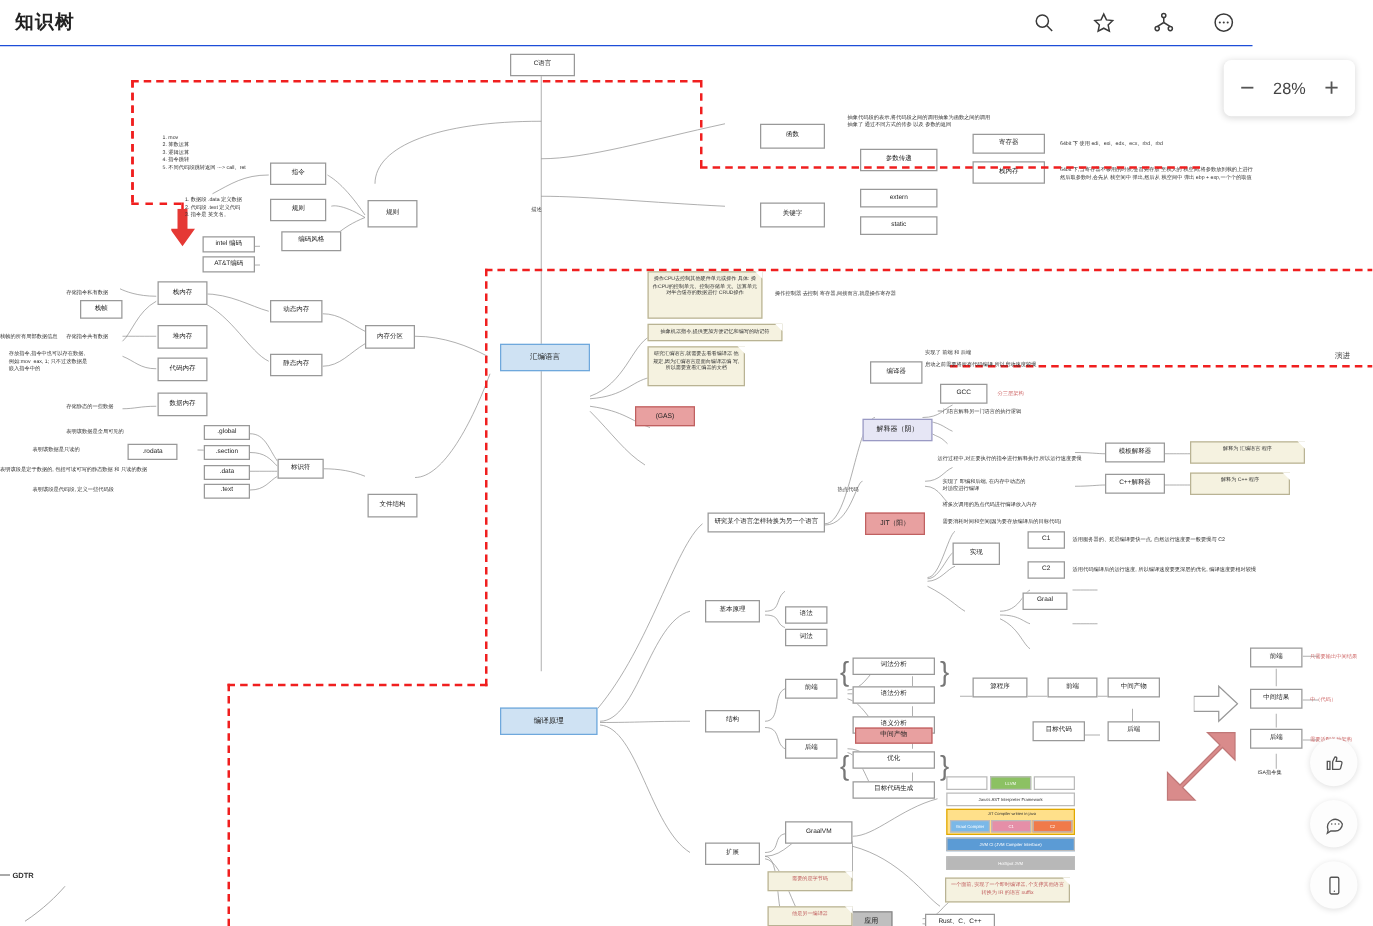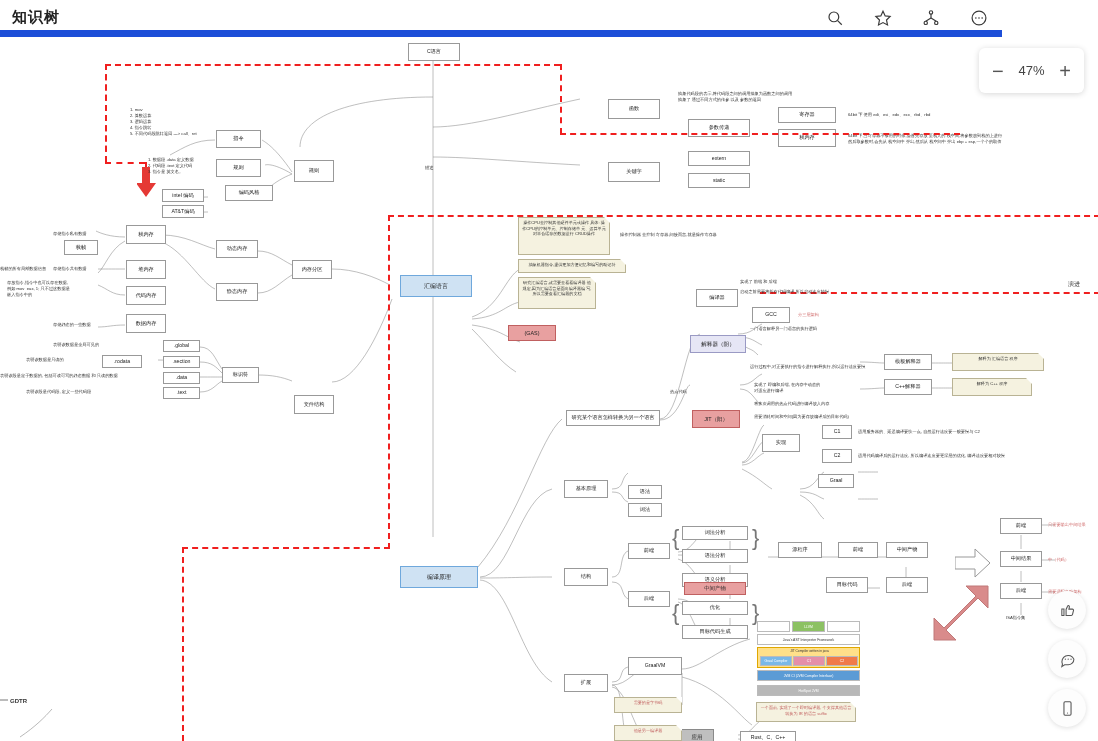--- a/index.html
+++ b/index.html
@@ -8,21 +8,21 @@
     width: 1098px; height: 741px;
     overflow: hidden;
     background: #ffffff;
     font-family: "Liberation Sans", "DejaVu Sans", sans-serif;
   }
   #app { position: relative; width: 1098px; height: 741px; background:#fff; }
 
   
   #topbar {
     position: absolute; left:0; top:0; width:1002px; height:37px;
-    background:#fff; border-bottom:7px solid #1d4ed8; z-index: 60;
+    background:#fff; border-bottom:1px solid #1d4ed8; z-index: 60;
   }
   #topbar .title {
     position:absolute; left:12px; top:8px;
     font-size:15px; font-weight:bold; color:#222; letter-spacing:1px;
   }
   #topbar .icons { position:absolute; right:10px; top:5px; display:flex; gap:22px; }
   #topbar .icons .ic { width:26px; height:26px; display:flex; align-items:center; justify-content:center; cursor:pointer; }
   #topbar .icons svg { stroke:#3a3a3a; fill:none; stroke-width:1.6; }
 
   
@@ -135,21 +135,21 @@
             <circle cx="7.8" cy="12" r="1.1" fill="#3a3a3a" stroke="none"></circle>
             <circle cx="12" cy="12" r="1.1" fill="#3a3a3a" stroke="none"></circle>
             <circle cx="16.2" cy="12" r="1.1" fill="#3a3a3a" stroke="none"></circle>
           </svg>
       </div>
     </div>
   </div>
 
   <div id="zoompill">
     <span class="zbtn">−</span>
-    <span class="zval">47%</span>
+    <span class="zval">28%</span>
     <span class="zbtn">+</span>
   </div>
 
   <div id="fabs">
     <div class="fab">
       <svg width="17" height="17" viewBox="0 0 24 24">
           <path d="M7 10v9H4v-9h3zm3 9h7.3c.9 0 1.6-.6 1.8-1.4l1.4-5.6c.2-1-.5-1.9-1.5-1.9H14l.7-3.2c.2-.9-.5-1.8-1.4-1.8-.5 0-1 .3-1.2.8L10 10.5V19z"></path>
         </svg>
     </div>
     <div class="fab">

